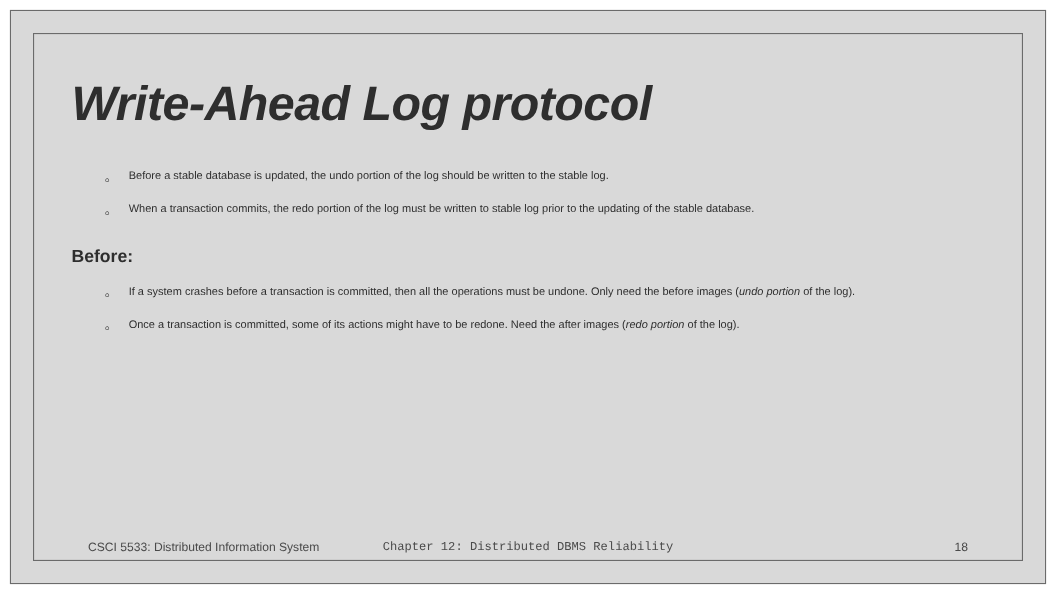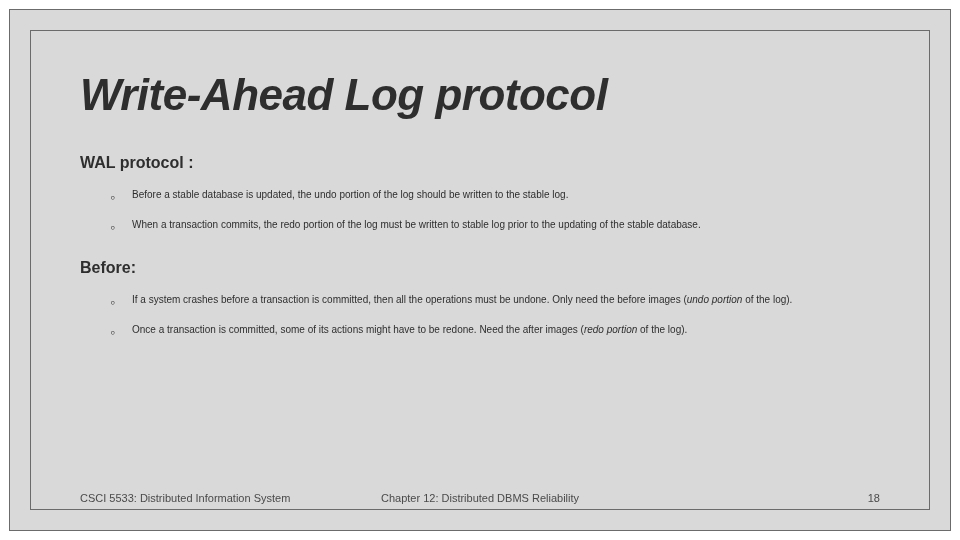--- a/index.html
+++ b/index.html
@@ -10,21 +10,21 @@
     color: #2e2e2e;
   }
   .slide {
     position: relative;
     width: 960px;
     height: 540px;
     background: #d9d9d9;
     border: 10px solid #ffffff;
     outline: 1px solid #6b6b6b;
     outline-offset: -10px;
-    padding: 50px 70px 28px 70px;
+    padding: 50px 70px 28px 55px;
   }
   .inner-border {
     position: absolute;
     top: 20px; left: 20px; right: 20px; bottom: 20px;
     border: 1px solid #6b6b6b;
     pointer-events: none;
   }
   .title {
     font-size: 44px;
     font-weight: 700;
@@ -58,33 +58,30 @@
   .footer {
     position: absolute;
     bottom: 26px;
     left: 70px;
     right: 70px;
     font-size: 11px;
     color: #4a4a4a;
     display: flex;
     justify-content: space-between;
   }
-  .footer-center { position: absolute; left: 50%; transform: translateX(-50%); }
+  .footer-center { position: absolute; left: 50%; transform: translateX(-50%); font-family: Liberation Mono, monospace; }
 </style>
 </head>
 <body>
 
 <div class="slide">
   <div class="inner-border"></div>
 
   <h1 class="title">Write-Ahead Log protocol</h1>
 
-  <div class="section-label">
-    <b>WAL protocol</b><span> :</span>
-  </div>
 
   <ul class="bullet-list">
     <li>Before a stable database is updated, the undo portion of the log should be written to the stable log.</li>
     <li>When a transaction commits,  the redo portion of the log must be written to stable log prior to the updating of the stable database.</li>
   </ul>
 
   <div class="section-label">Before:</div>
 
   <ul class="bullet-list">
     <li>

